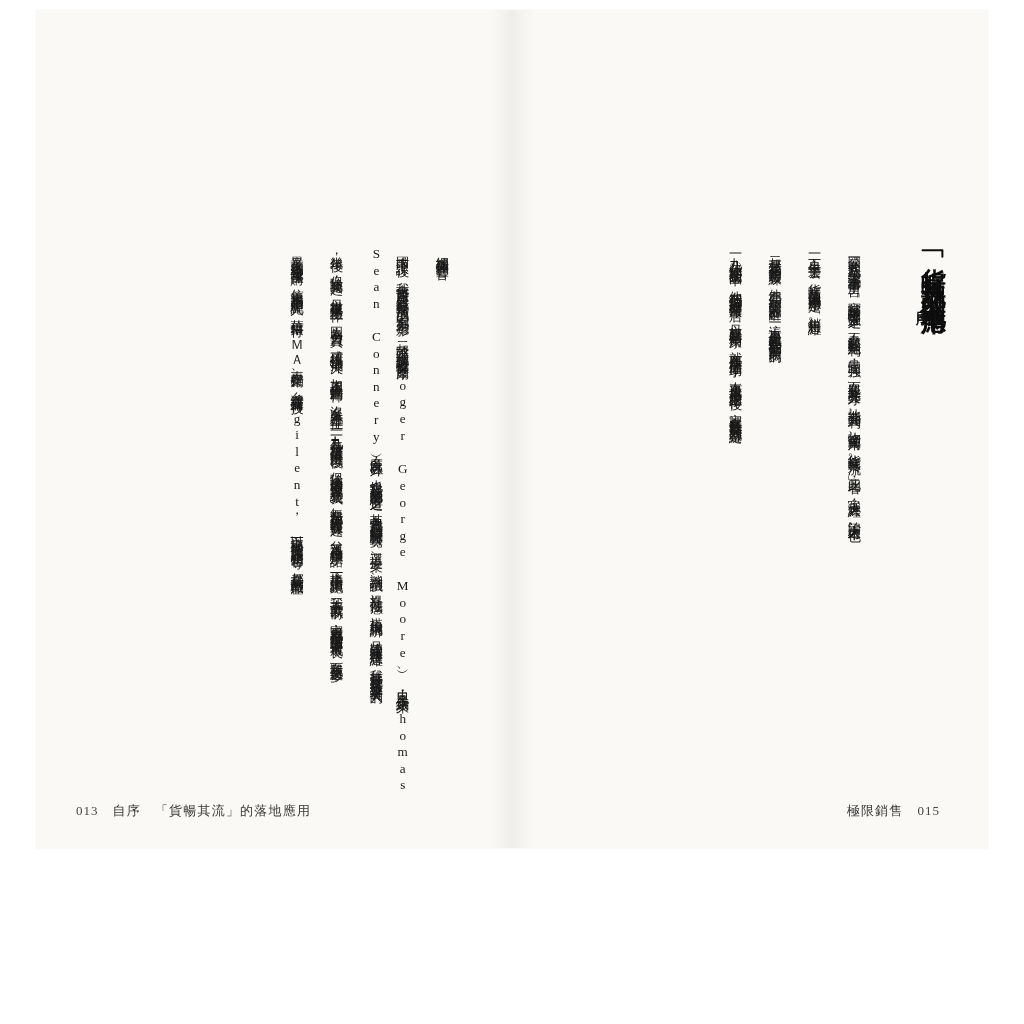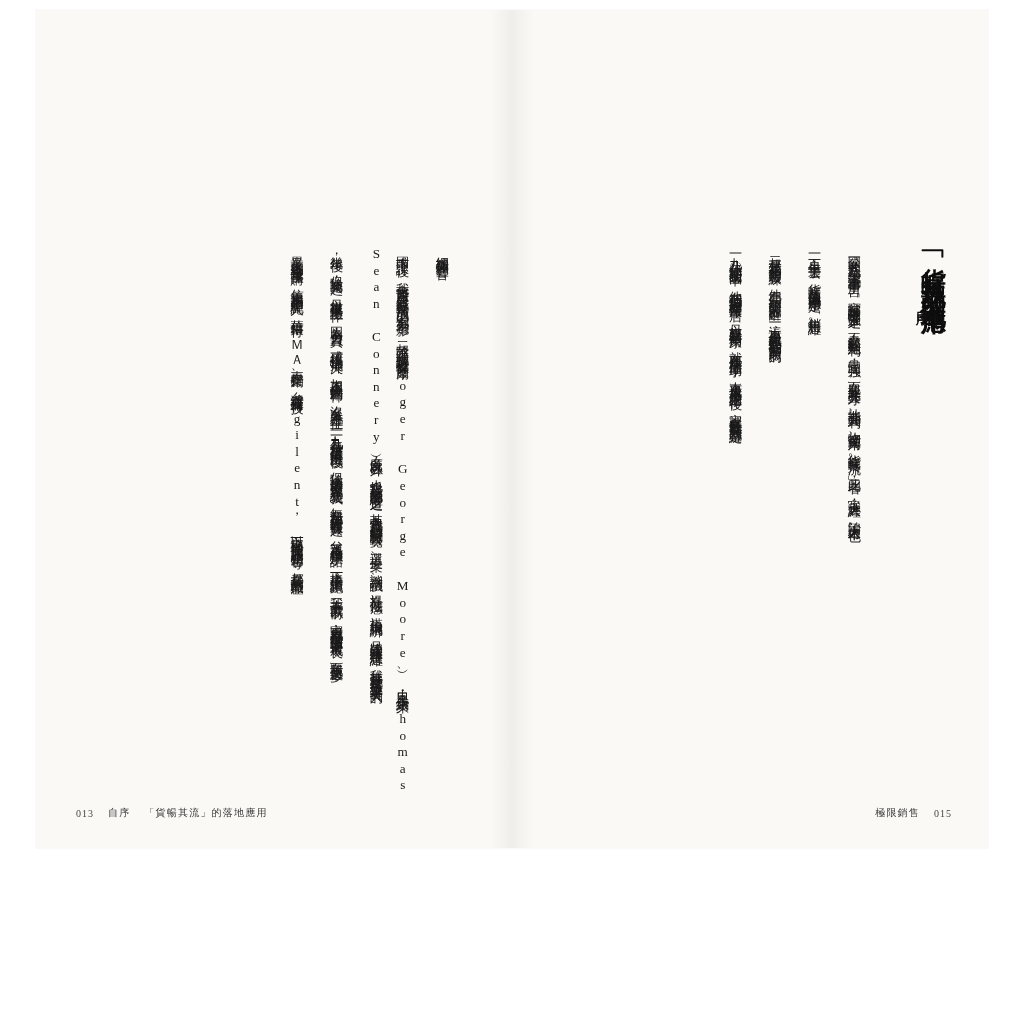--- a/index.html
+++ b/index.html
@@ -112,38 +112,38 @@
     right: 44px;
     top: 236px;
     height: 548px;
     width: 352px;
   }
 
   
   .footer {
     position: absolute;
     bottom: 28px;
-    font-size: 10px;
+    font-size: 13px;
     letter-spacing: 1.2px;
     color: #333;
     display: flex;
     align-items: center;
     gap: 14px;
     white-space: nowrap;
   }
   .footer .folio {
     font-family: "Liberation Serif", serif;
     letter-spacing: 1px;
     color: #444;
   }
   .footer .runhead {
     color: #3a3a3a;
   }
   .right .footer {
-    right: 36px;
+    right: 48px;
     justify-content: flex-end;
   }
   .left .footer {
     left: 40px;
     justify-content: flex-start;
   }
 </style>
 </head>
 <body>
 

